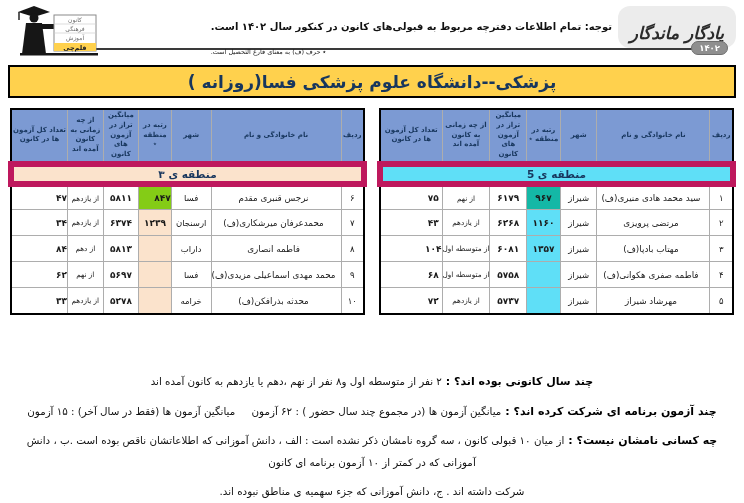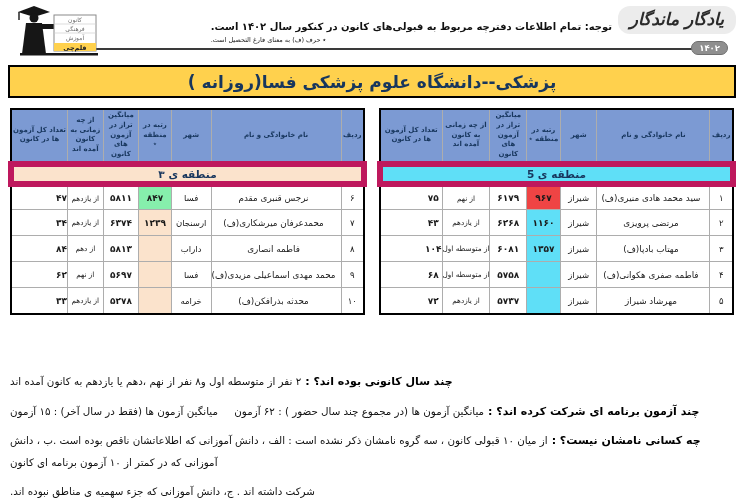--- a/index.html
+++ b/index.html
@@ -11,33 +11,33 @@
   }
 
   
   .hdr { position:relative; height:58px; direction:ltr; }
   .hdr-rule { position:absolute; left:56px; right:22px; top:48px; height:2px; background:#3a3a3a; }
 
   .logo { position:absolute; left:10px; top:2px; width:104px; height:54px; }
 
   .brand-wrap { position:absolute; right:8px; top:6px; text-align:center; direction:rtl; }
   .brand {
-    display:inline-block; background:#ececec; border-radius:12px; padding:3px 12px 5px;
+    display:inline-block; background:#ececec; border-radius:12px; padding:17px 12px 5px;
     font-family:"DejaVu Serif","Liberation Serif",serif; font-style:italic; font-weight:bold;
     font-size:17px; color:#2b2b2b; white-space:nowrap;
   }
   .year-badge {
     position:absolute; right:16px; top:41px; min-width:34px; padding:1px 7px;
     background:#8f8f8f; border:1px solid #6f6f6f; border-radius:8px;
     color:#fff; font-weight:bold; font-size:8.5px; text-align:center;
   }
 
   .hdr-note { position:absolute; right:132px; top:21px; text-align:left; direction:rtl; }
   .hdr-note .main { font-weight:bold; font-size:10px; color:#111; }
-  .hdr-note .sub  { font-size:6.5px; color:#222; margin-top:4px; }
+  .hdr-note .sub  { font-size:6.5px; color:#222; margin-top:16px; }
 
   
   .title-bar {
     margin:7px 8px 10px; height:33px; border:2px solid #000;
     display:flex; align-items:center; justify-content:center;
     font-weight:bold; font-size:17px; color:#17365d;
   }
 
   
   .tables { display:flex; direction:rtl; gap:10px; padding:0 8px; }
@@ -57,21 +57,21 @@
   }
   td.c-no    { font-size:8.5px; }
   td.c-name  { text-align:center; padding-right:5px; font-size:8.8px; white-space:nowrap; overflow:hidden; }
   td.c-city  { font-size:8.5px; }
   td.c-rank  { font-weight:bold; font-size:9px; }
   td.c-avg   { font-weight:bold; font-size:9px; }
   td.c-since { font-size:7.3px; white-space:nowrap; }
   td.c-total { font-weight:bold; font-size:9px;padding-left:44px; }
 
   
-  .footer { margin-top:54px; padding:0 10px; direction:rtl; text-align:left; }
+  .footer { margin-top:54px; padding:0 10px; direction:rtl; text-align:center; }
   .fline { margin-bottom:8px; line-height:1.35; }
   .flabel { font-weight:bold; font-size:11px; color:#000; margin-left:4px; }
   .ftext  { font-size:10.3px; color:#111; white-space:pre-wrap; }
 </style>
 </head>
 <body>
 
 <div class="hdr">
   <div class="hdr-rule"></div>
 
@@ -130,21 +130,21 @@
         </tr>
       </thead>
       <tbody>
         <tr>
           <td colspan="7" class="region" style="background: rgb(95, 223, 247);">منطقه ی 5</td>
         </tr>
         <tr>
           <td class="c-no">۱</td>
           <td class="c-name">سید محمد هادی منیری(ف)</td>
           <td class="c-city">شیراز</td>
-          <td class="c-rank" style="background: #ef4444;">۹۶۷</td>
+          <td class="c-rank" style="background: #14b8a6;">۹۶۷</td>
           <td class="c-avg">۶۱۷۹</td>
           <td class="c-since">از نهم</td>
           <td class="c-total">۷۵</td>
         </tr>
         <tr>
           <td class="c-no">۲</td>
           <td class="c-name">مرتضی پرویزی</td>
           <td class="c-city">شیراز</td>
           <td class="c-rank" style="background: rgb(95, 223, 247);">۱۱۶۰</td>
           <td class="c-avg">۶۲۶۸</td>
@@ -202,21 +202,21 @@
         </tr>
       </thead>
       <tbody>
         <tr>
           <td colspan="7" class="region" style="background: rgb(251, 227, 204);">منطقه ی ۳</td>
         </tr>
         <tr>
           <td class="c-no">۶</td>
           <td class="c-name">نرجس قنبری مقدم</td>
           <td class="c-city">فسا</td>
-          <td class="c-rank" style="background: #86efac;">۸۴۷</td>
+          <td class="c-rank" style="background: #84cc16; text-align: right;">۸۴۷</td>
           <td class="c-avg">۵۸۱۱</td>
           <td class="c-since">از یازدهم</td>
           <td class="c-total">۴۷</td>
         </tr>
         <tr>
           <td class="c-no">۷</td>
           <td class="c-name">محمدعرفان میرشکاری(ف)</td>
           <td class="c-city">ارسنجان</td>
           <td class="c-rank" style="background: rgb(251, 227, 204);">۱۲۳۹</td>
           <td class="c-avg">۶۳۷۴</td>

